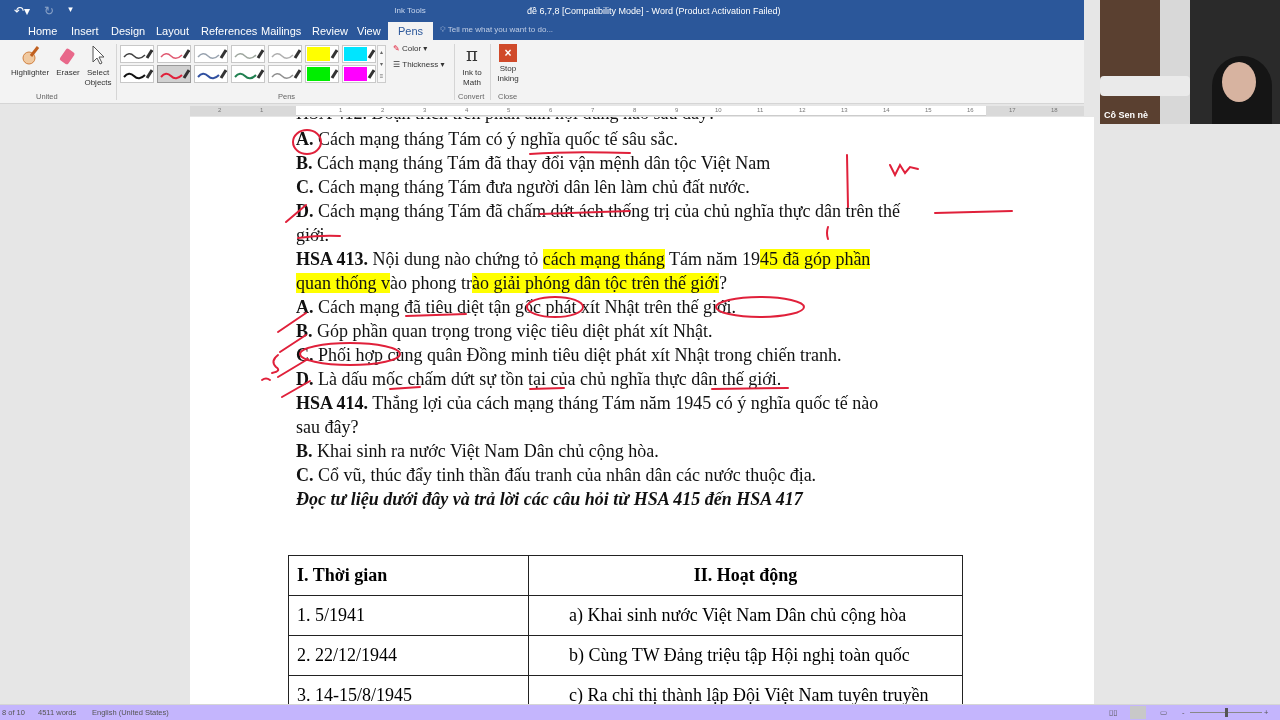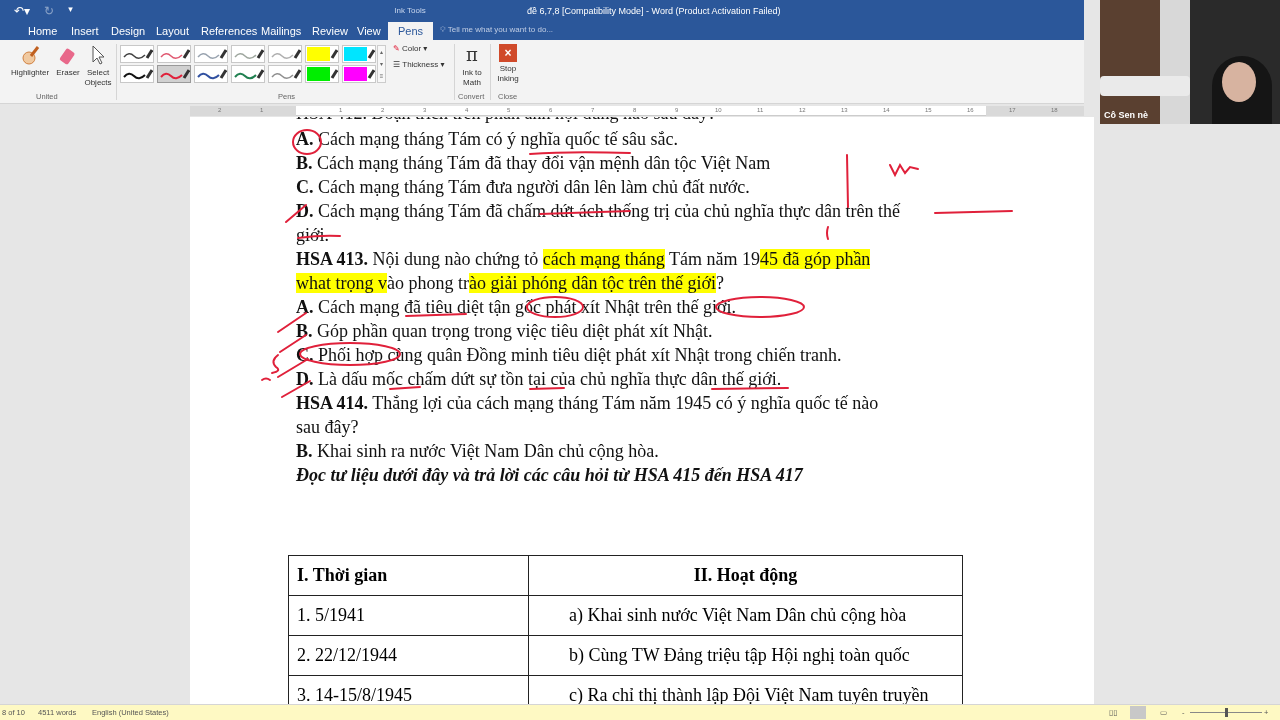--- a/index.html
+++ b/index.html
@@ -35,21 +35,21 @@
   .doc p { white-space: nowrap; }
   .doc b { font-weight: bold; }
   .hl { background: #ffff00; }
   .cut { position: absolute; left: 106px; top: -14px; font-family: "Liberation Serif", serif; font-size: 18px; color: #111; white-space: nowrap; }
   .ink { position: absolute; left: 0; top: 0; width: 904px; height: 587px; pointer-events: none; }
   table.src { position: absolute; left: 98px; top: 438px; width: 675px; border-collapse: collapse; font-family: "Liberation Serif", serif; font-size: 18px; }
   table.src td, table.src th { border: 1.5px solid #222; height: 40px; padding: 0 8px; text-align: left; white-space: nowrap; }
   table.src th { font-weight: bold; }
   table.src th.center { text-align: center; }
   table.src td.act { padding-left: 40px; }
-  .statusbar { position: absolute; left: 0; top: 704px; width: 1280px; height: 16px; background: #fef9c3; border-top: 1px solid #d5d5d5; font-size: 7.5px; color: #555; }
+  .statusbar { position: absolute; left: 0; top: 704px; width: 1280px; height: 16px; background: #c4b5fd; border-top: 1px solid #d5d5d5; font-size: 7.5px; color: #555; }
   .statusbar span { position: absolute; top: 3px; }
   .video { position: absolute; left: 1084px; top: 0; width: 196px; height: 124px; background: #4d7c0f; overflow: hidden; margin-left: 16px; }
   .video .name { position: absolute; left: 4px; bottom: 4px; color: #fff; font-size: 9px; font-weight: bold; }
 </style>
 </head>
 <body>
 
 <div class="titlebar">
   <div class="qat">
     <span>↶▾</span>
@@ -239,28 +239,29 @@
 
 <div class="page">
   <div class="cut">HSA 412. Đoạn trích trên phản ánh nội dung nào sau đây?</div>
   <div class="doc" style="top:10px">
     <p><b>A.</b> <span>Cách mạng tháng Tám có ý nghĩa quốc tế sâu sắc.</span></p>
     <p><b>B.</b> <span>Cách mạng tháng Tám đã thay đổi vận mệnh dân tộc Việt Nam</span></p>
     <p><b>C.</b> <span>Cách mạng tháng Tám đưa người dân lên làm chủ đất nước.</span></p>
     <p><b>D.</b> <span>Cách mạng tháng Tám đã chấm dứt ách thống trị của chủ nghĩa thực dân trên thế</span></p>
     <p>giới.</p>
     <p><b>HSA 413.</b> <span>Nội dung nào chứng tỏ </span><span class="hl">cách mạng tháng</span><span> Tám năm 19</span><span class="hl">45 đã góp phần</span></p>
-    <p><span class="hl">what trọng v</span><span>ào phong tr</span><span class="hl">ào giải phóng dân tộc trên thế giới</span><span>?</span></p>
+    <p><span class="hl">quan thống v</span><span>ào phong tr</span><span class="hl">ào giải phóng dân tộc trên thế giới</span><span>?</span></p>
     <p><b>A.</b> <span>Cách mạng đã tiêu diệt tận gốc phát xít Nhật trên thế giới.</span></p>
     <p><b>B.</b> <span>Góp phần quan trọng trong việc tiêu diệt phát xít Nhật.</span></p>
     <p><b>C.</b> <span>Phối hợp cùng quân Đồng minh tiêu diệt phát xít Nhật trong chiến tranh.</span></p>
     <p><b>D.</b> <span>Là dấu mốc chấm dứt sự tồn tại của chủ nghĩa thực dân thế giới.</span></p>
     <p><b>HSA 414.</b> <span>Thắng lợi của cách mạng tháng Tám năm 1945 có ý nghĩa quốc tế nào</span></p>
     <p>sau đây?</p>
     <p><b>B.</b> <span>Khai sinh ra nước Việt Nam Dân chủ cộng hòa.</span></p>
+    <p><b>C.</b> <span>Cổ vũ, thúc đẩy tinh thần đấu tranh của nhân dân các nước thuộc địa.</span></p>
     <p><b><i>Đọc tư liệu dưới đây và trả lời các câu hỏi từ HSA 415 đến HSA 417</i></b></p>
   </div>
 
   <table class="src">
     <tbody>
         <tr>
       <th style="width:240px">I. Thời gian</th>
       <th class="center">II. Hoạt động</th>
     </tr>
     <tr>

